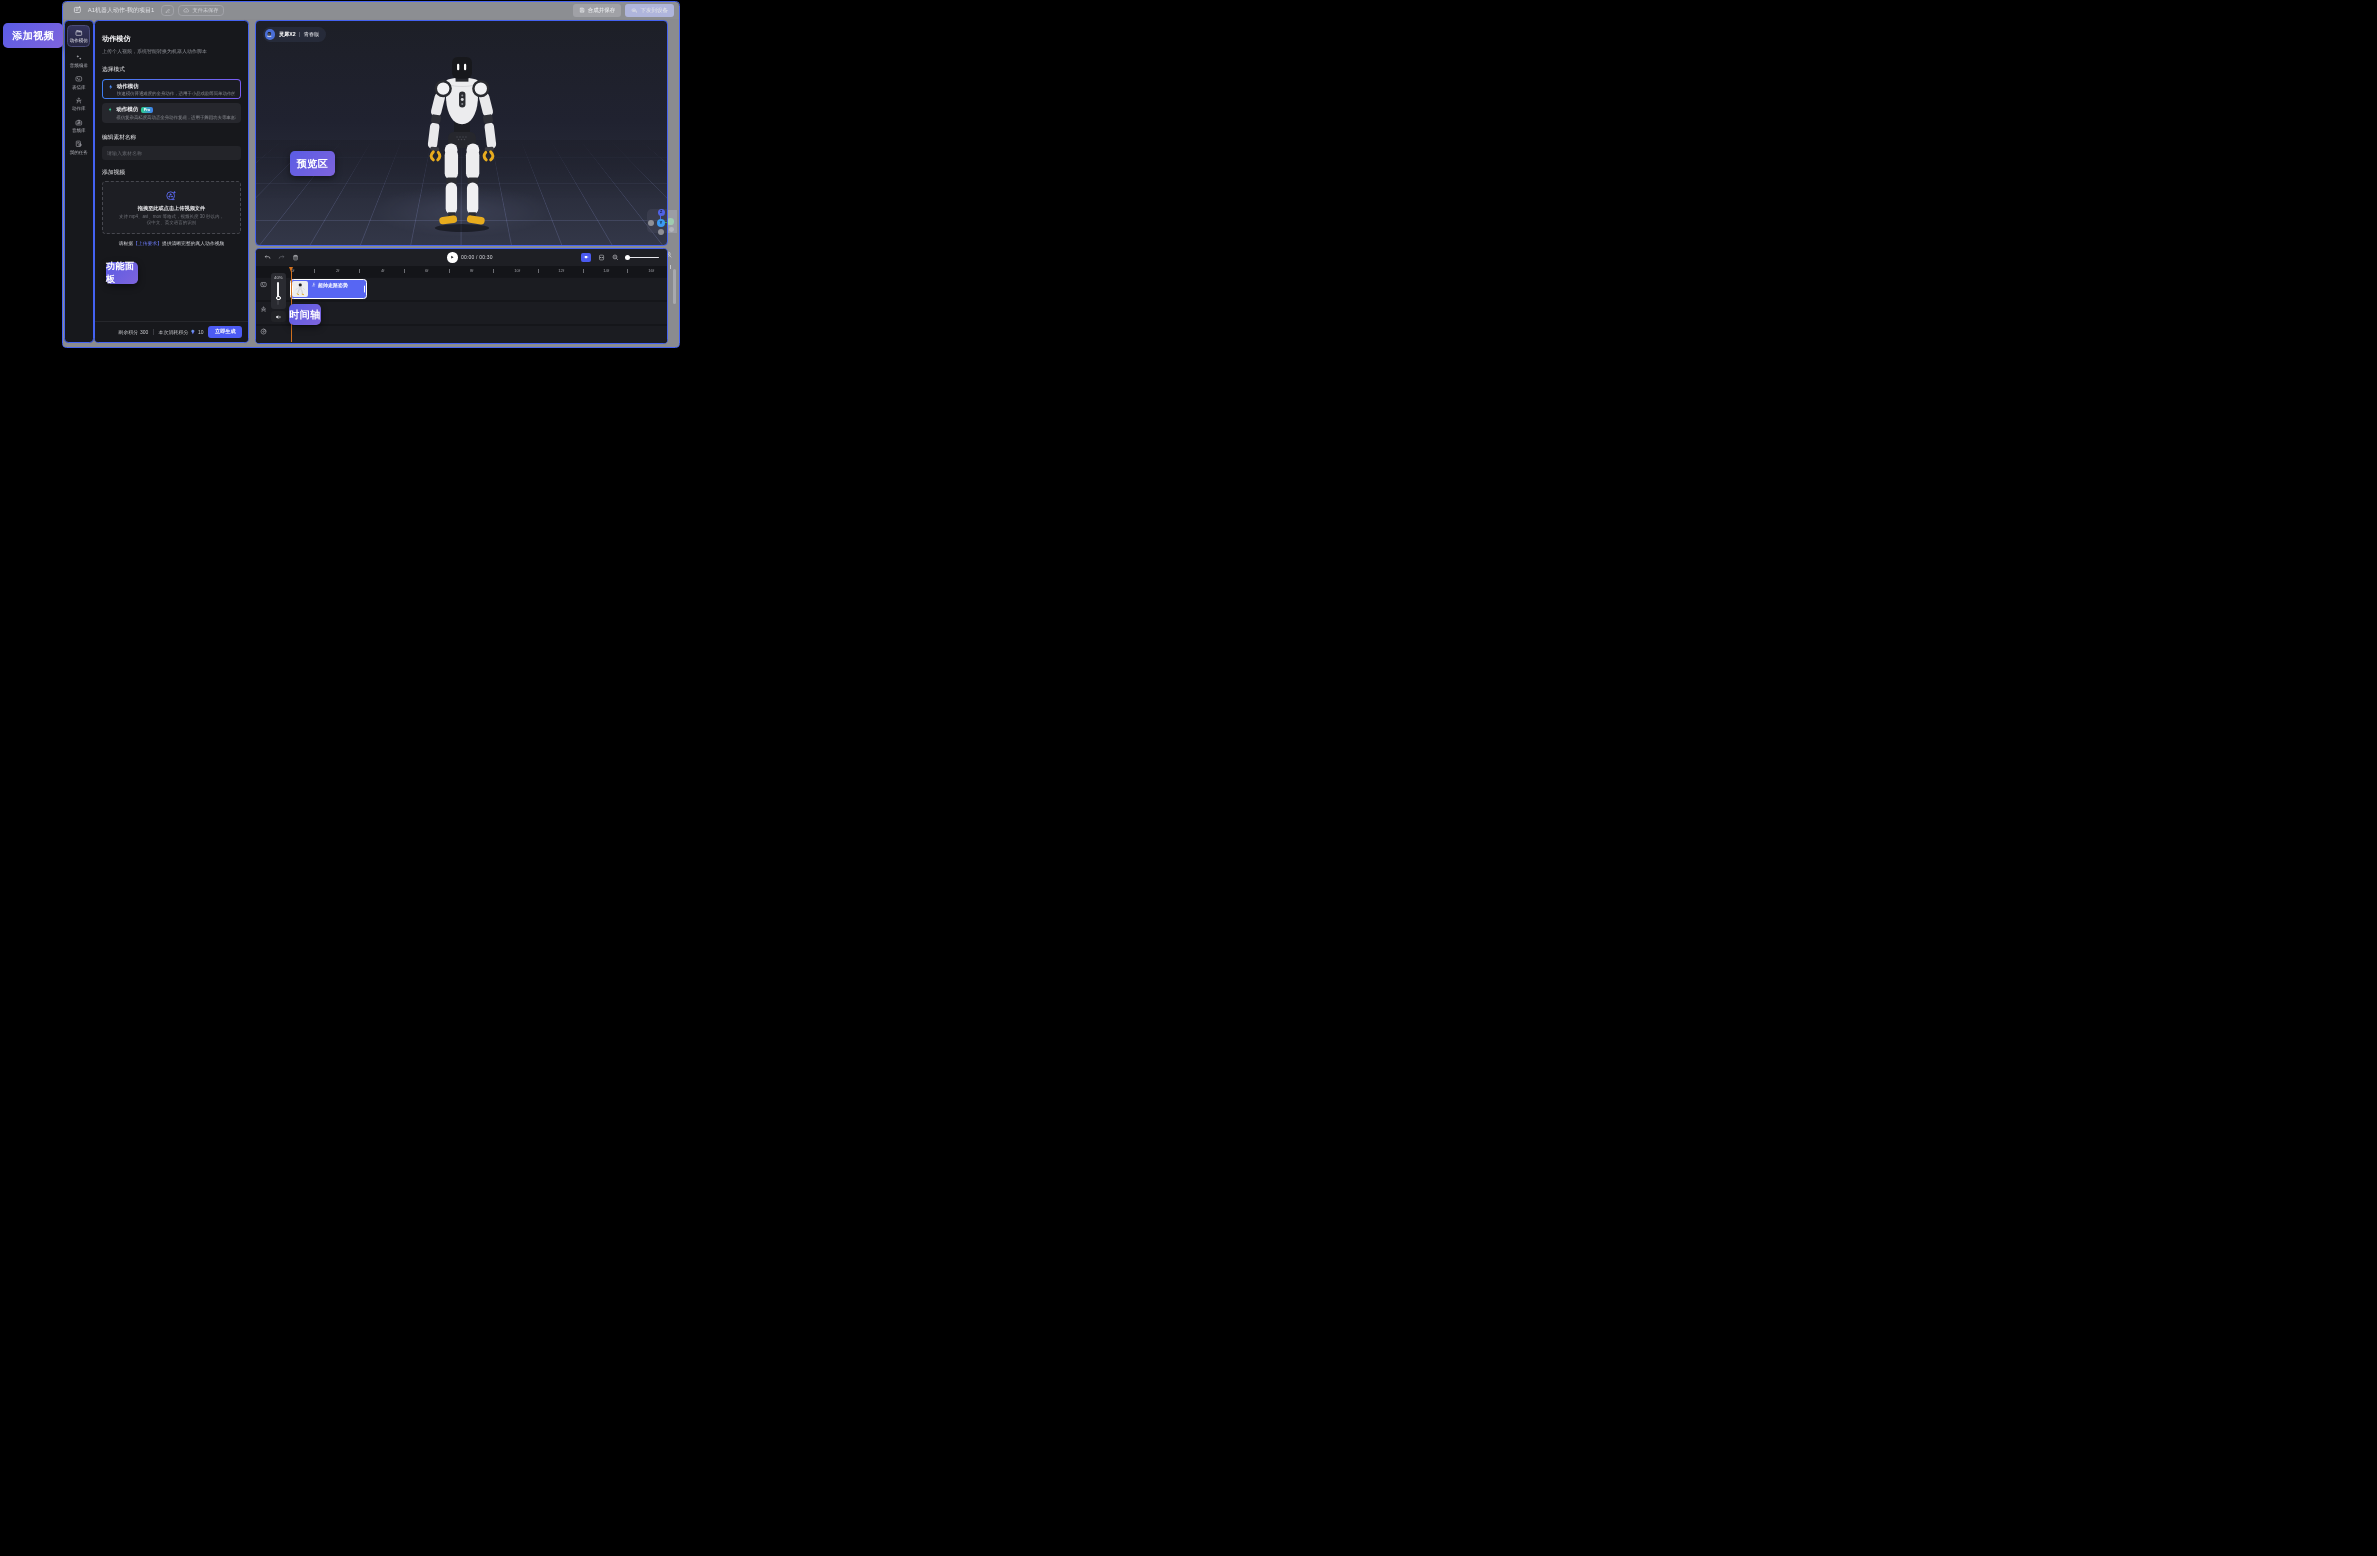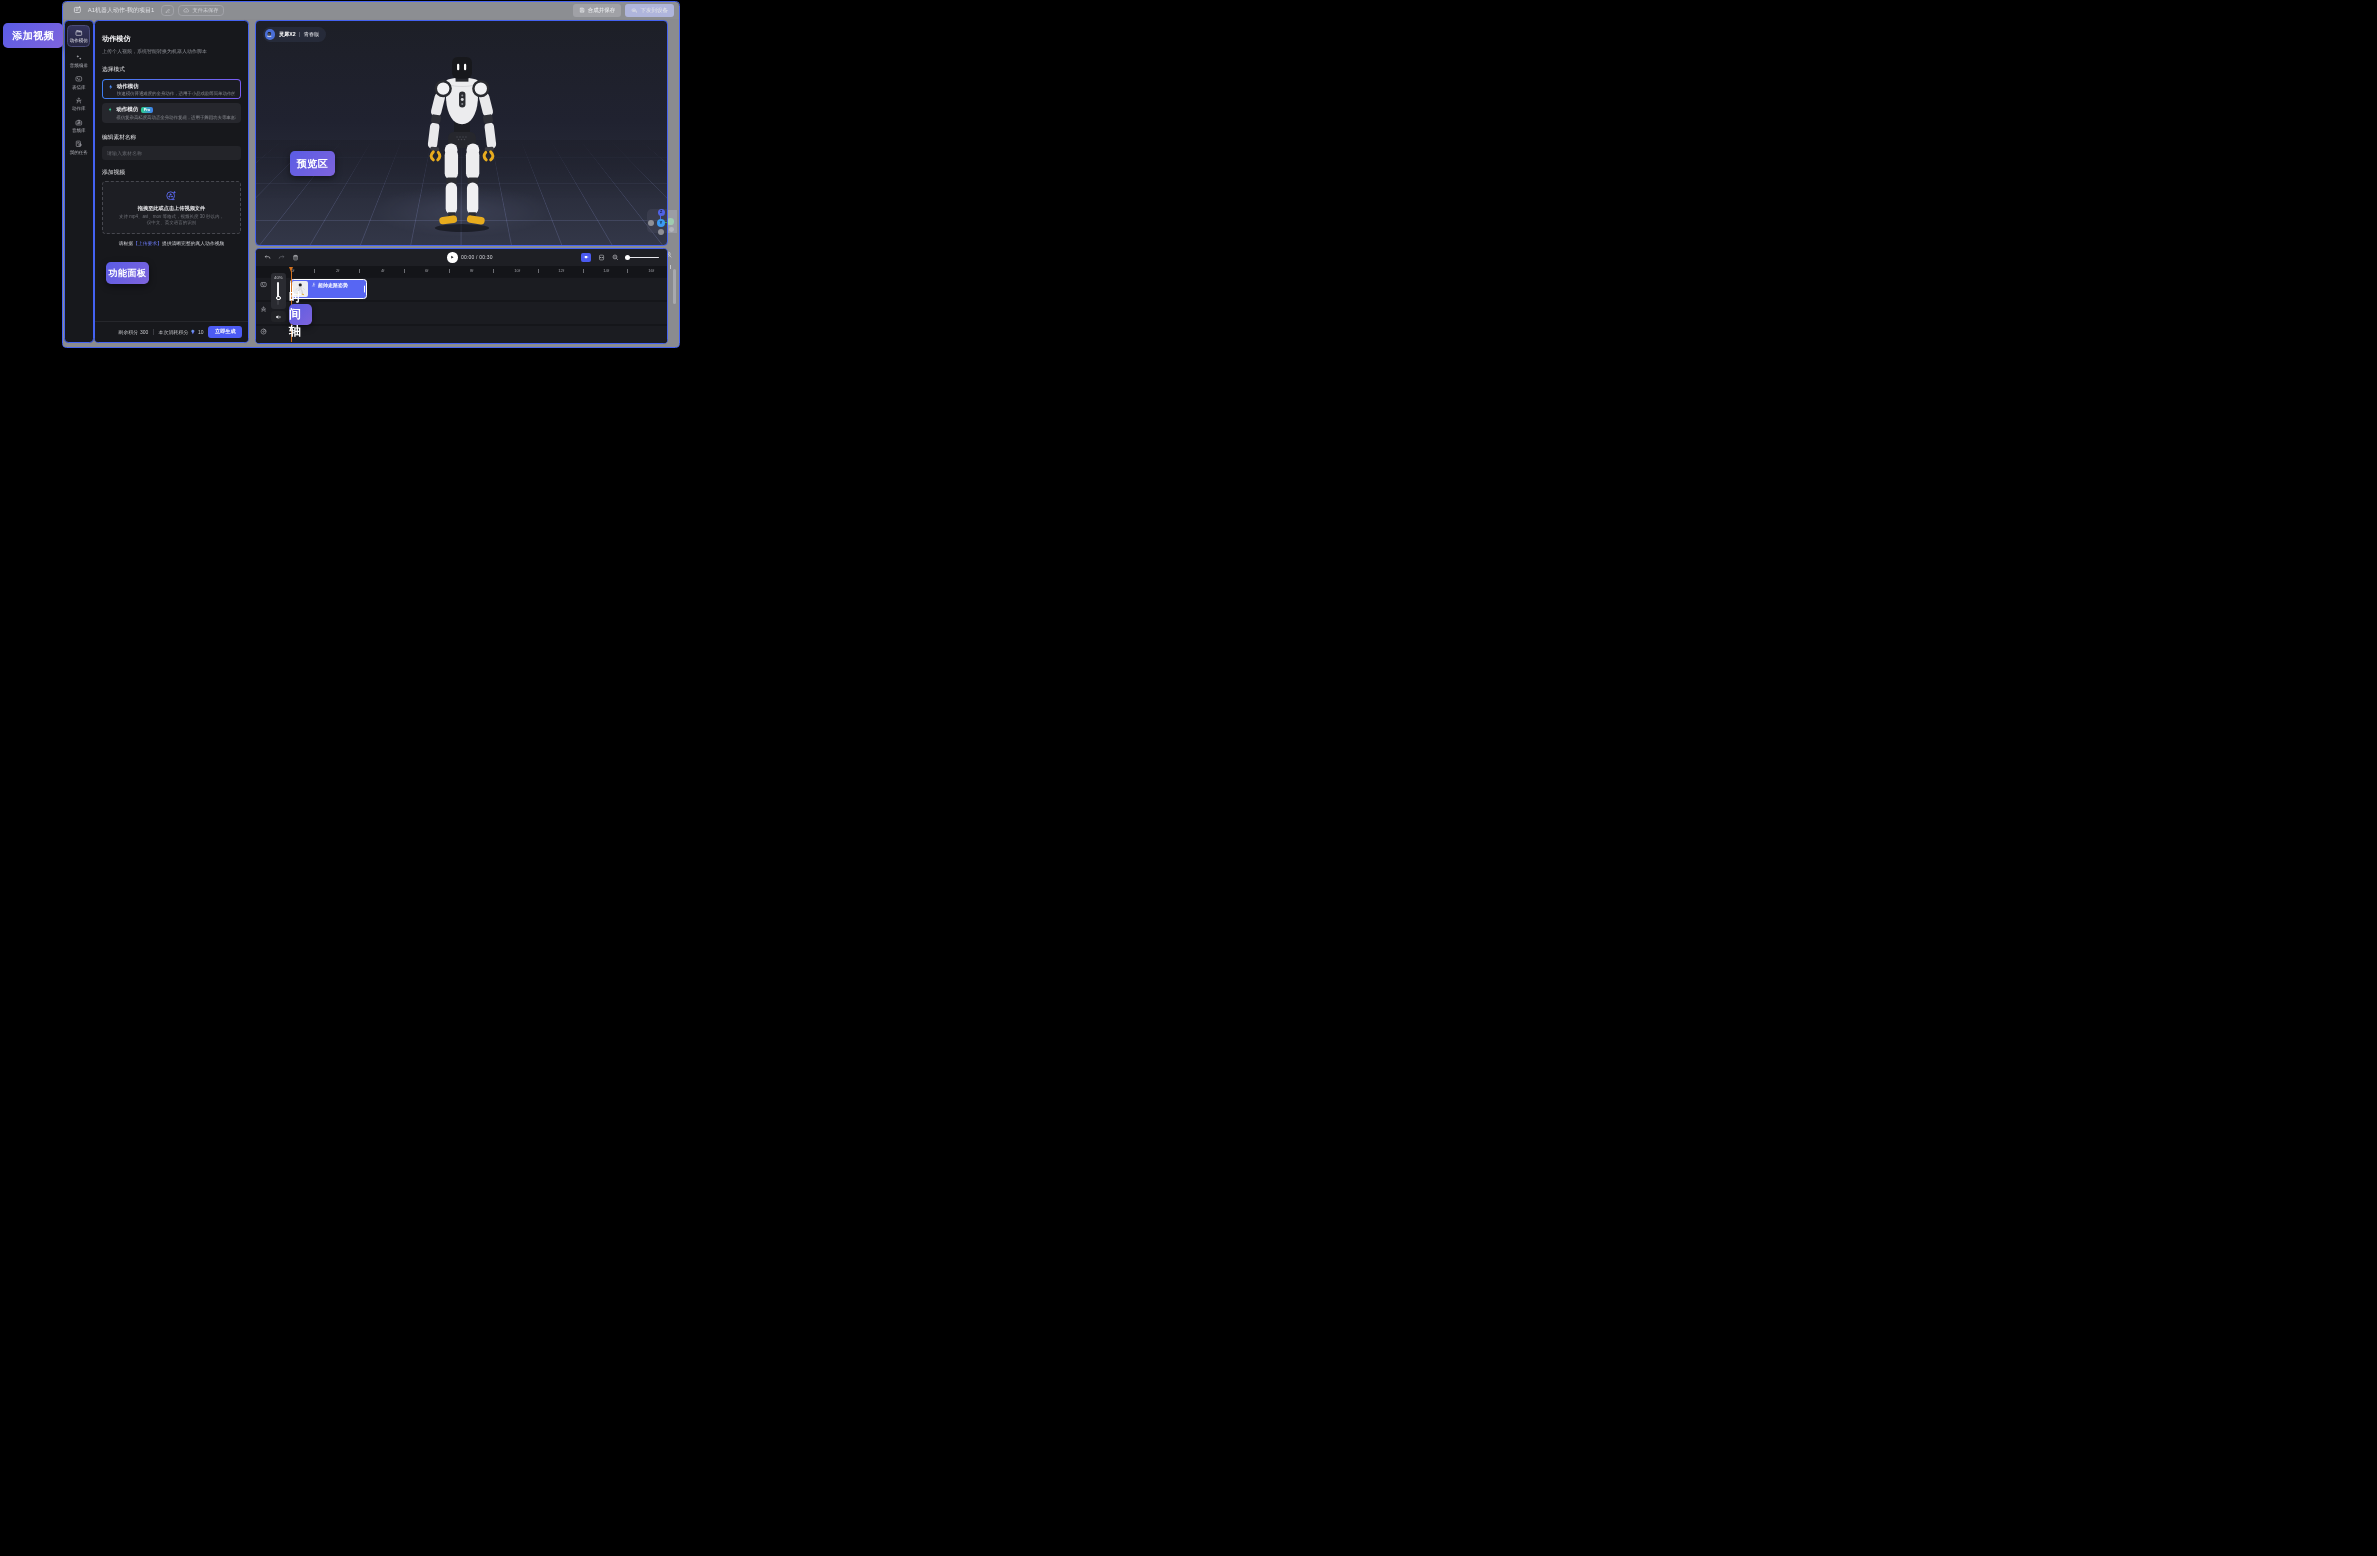--- a/index.html
+++ b/index.html
@@ -131,22 +131,22 @@
   .spk-btn{position:absolute;left:15px;top:62px;width:14.7px;height:11.4px;background:#222327;
     border-radius:2.9px;z-index:4;display:flex;align-items:center;justify-content:center;color:#e6e7ea;}
   
   .strip-el{position:absolute;}
   
   .chip{position:absolute;z-index:40;display:flex;align-items:center;justify-content:center;
     color:#fff;font-weight:bold;letter-spacing:0.5px;border-radius:4.8px;
     background:linear-gradient(135deg,#5a5ce5 0%,#7e64dc 100%);box-shadow:0 2.4px 7.6px rgba(0,0,0,.45);}
   #chip-nav{left:3.3px;top:23px;width:60px;height:25px;font-size:10px;}
   #chip-preview{left:290px;top:151px;width:45px;height:25px;font-size:10px;}
-  #chip-panel{left:106px;top:262px;width:43px;height:22.3px;font-size:9px;}
-  #chip-timeline{left:289px;top:304px;width:23px;height:21px;font-size:12px;}
+  #chip-panel{left:106px;top:262px;width:32px;height:22.3px;font-size:9px;}
+  #chip-timeline{left:289px;top:304px;width:32px;height:21px;font-size:10px;}
 </style>
 </head>
 <body>
 
 <div id="app">
 
   <div id="topbar">
     <span class="logo">
       <svg width="9.5" height="9.5" viewBox="0 0 24 24" fill="none" stroke="currentColor" stroke-width="1.8">
         <rect x="3.5" y="6" width="15" height="13" rx="3"></rect>

